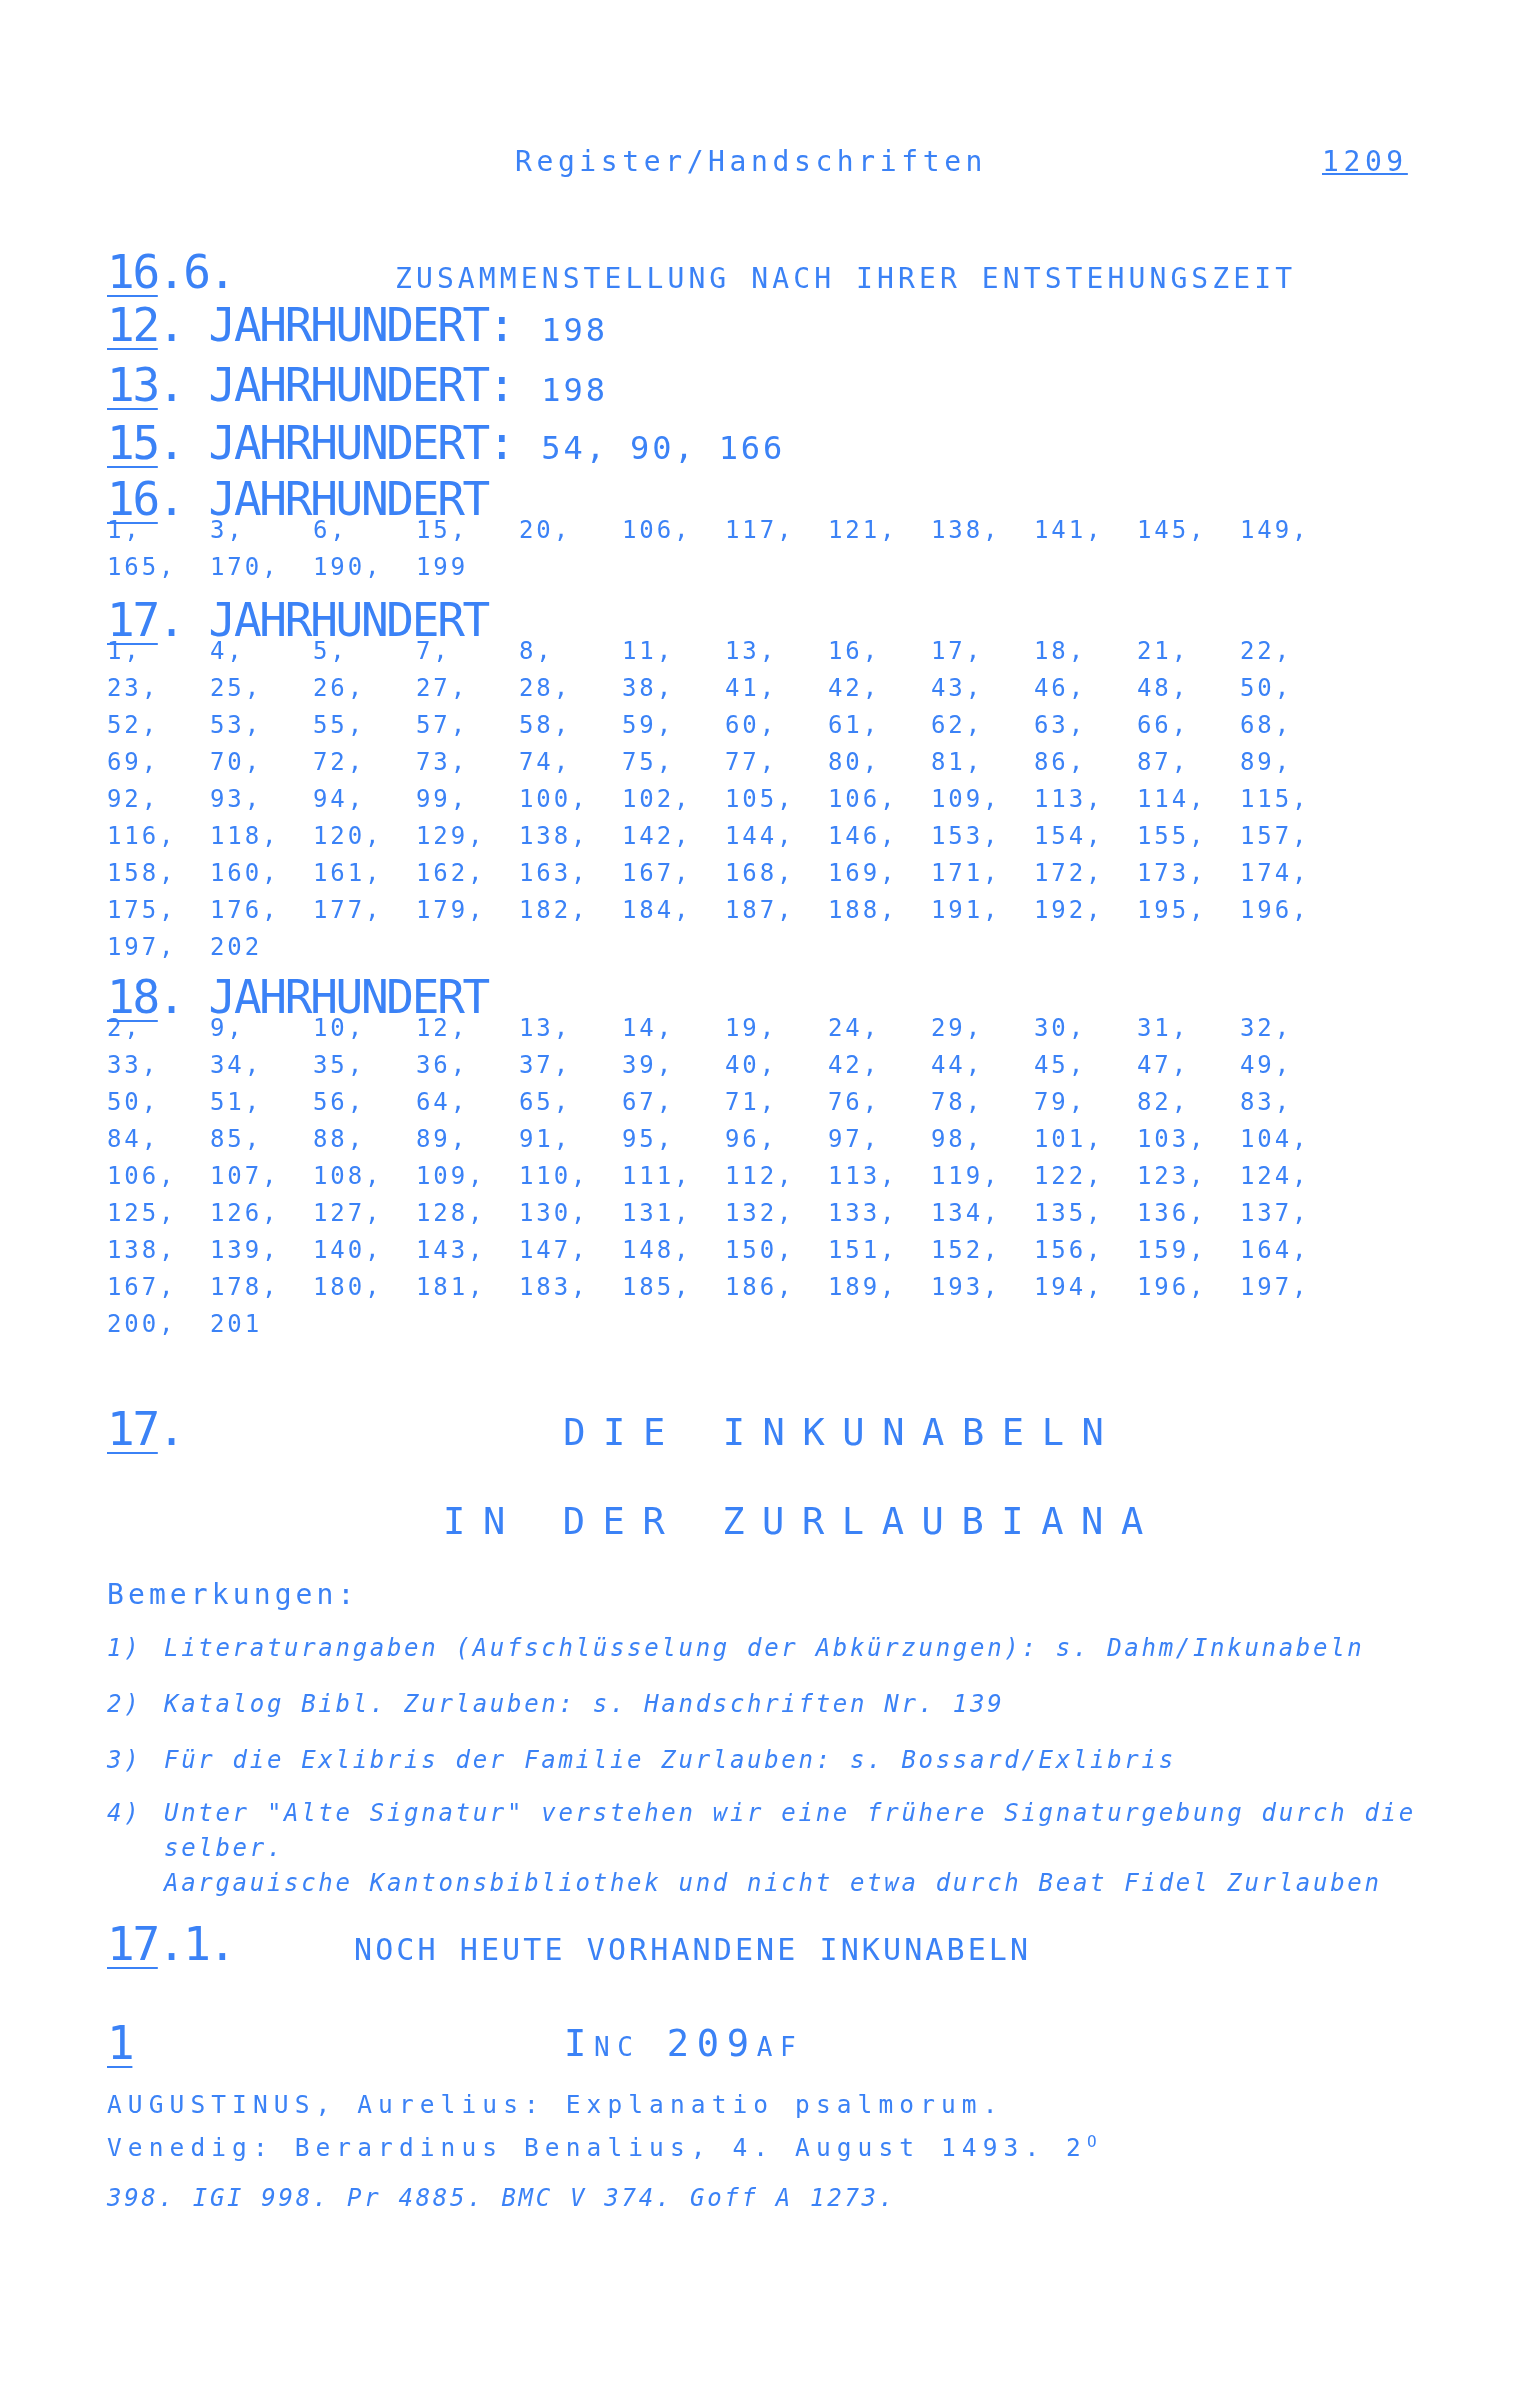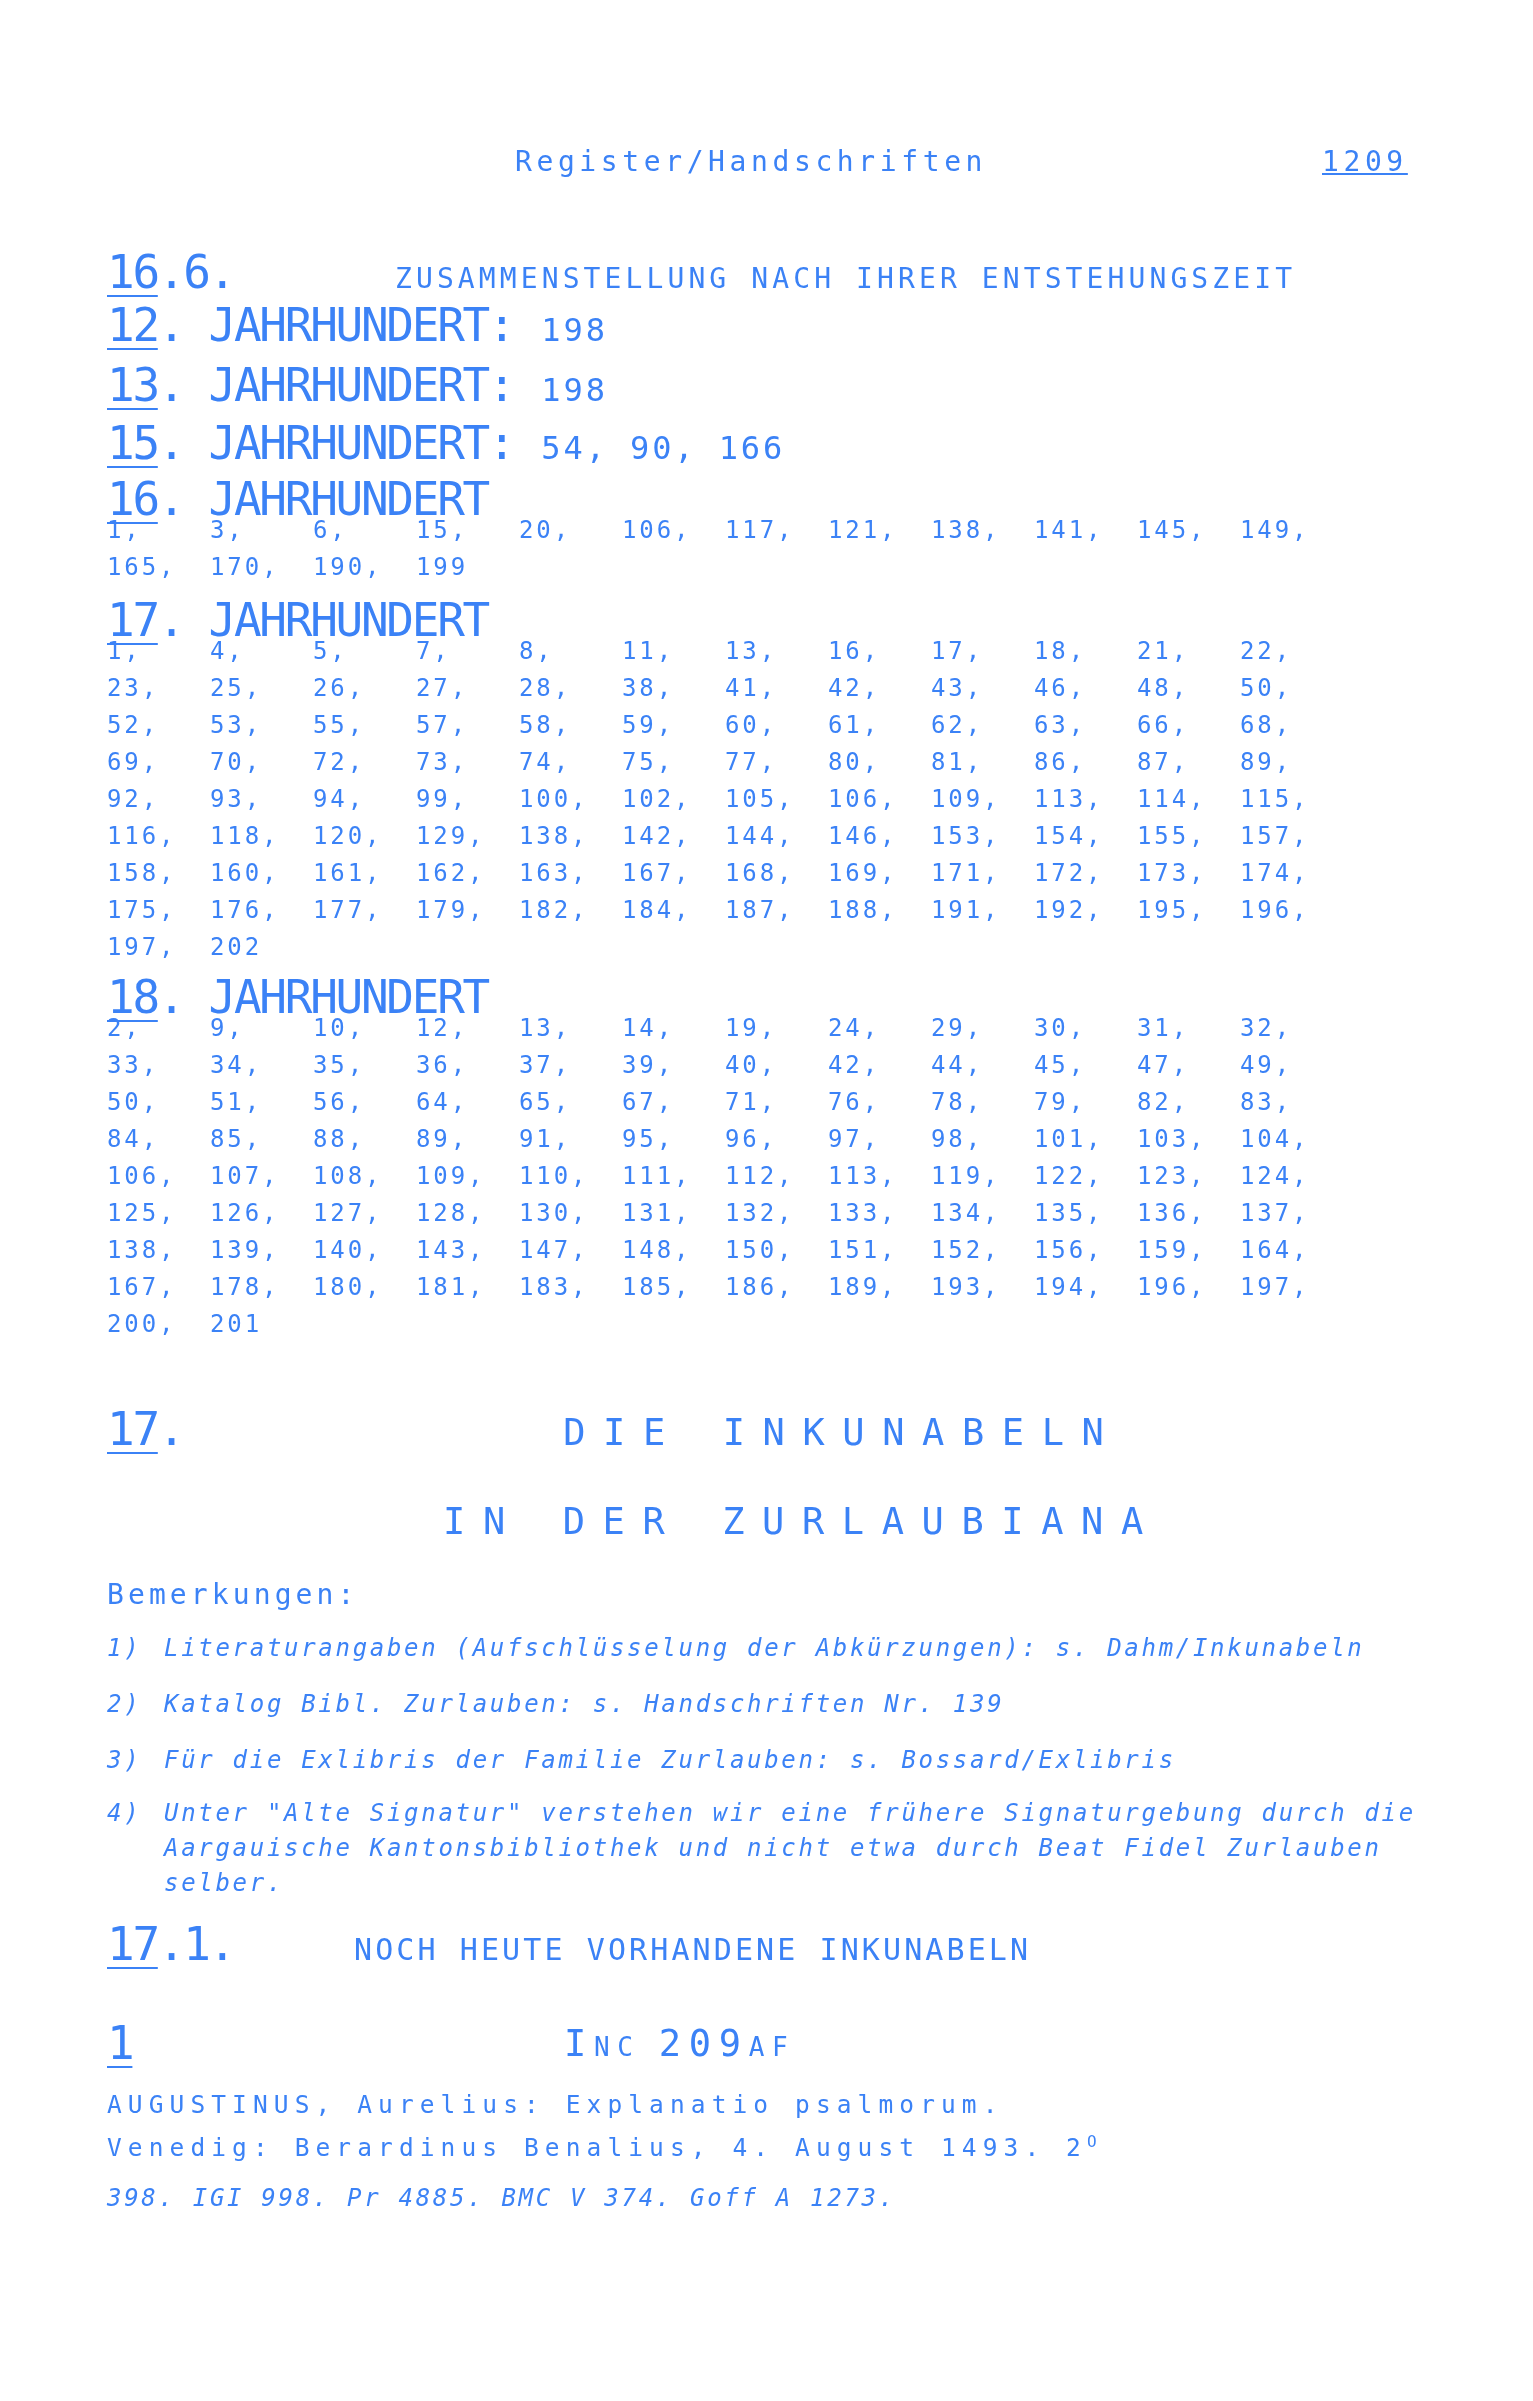--- a/index.html
+++ b/index.html
@@ -39,21 +39,21 @@
   .marker{display:inline-block;width:57px;font-style:italic;}
   .cont{margin-left:57px;}
 
   
   .body-line{font-size:24.5px;letter-spacing:6.1px;line-height:37px;white-space:nowrap;}
   .sup{font-size:16px;vertical-align:super;letter-spacing:0;}
 
   
   .sm-big{font-size:37px;letter-spacing:7.7px;}
   .sm-small{font-size:26px;letter-spacing:7.7px;}
-  .sm-gap{margin-left:18px;}
+  .sm-gap{margin-left:26px;}
 </style>
 </head>
 <body>
 
 <div class="page">
 
   <div class="abs header-line" style="left:515px;top:146px;">Register/Handschriften</div>
   <div class="abs header-line" style="left:1322px;top:146px;text-decoration:underline;">1209</div>
 
   <div class="abs nowrap" style="left:107px;top:255px;">
@@ -118,22 +118,22 @@
     <div><span class="marker">1)</span><span>Literaturangaben (Aufschlüsselung der Abkürzungen): s. Dahm/Inkunabeln</span></div>
   </div>
   <div class="abs note" style="top:1687px;">
     <div><span class="marker">2)</span><span>Katalog Bibl. Zurlauben: s. Handschriften Nr. 139</span></div>
   </div>
   <div class="abs note" style="top:1743px;">
     <div><span class="marker">3)</span><span>Für die Exlibris der Familie Zurlauben: s. Bossard/Exlibris</span></div>
   </div>
   <div class="abs note" style="top:1796px;">
     <div><span class="marker">4)</span><span>Unter "Alte Signatur" verstehen wir eine frühere Signaturgebung durch die</span></div>
+    <div class="cont">selber.</div>
     <div class="cont">Aargauische Kantonsbibliothek und nicht etwa durch Beat Fidel Zurlauben</div>
-    <div class="cont">selber.</div>
   </div>
 
   <div class="abs nowrap" style="left:107px;top:1927px;">
     <span class="h-big"><span class="u">17</span><span>.1.</span></span><span class="h-med2" style="margin-left:120px;">NOCH HEUTE VORHANDENE INKUNABELN</span>
   </div>
 
   <div class="abs h-big" style="left:107px;top:2026px;">
     <span class="u">1</span>
   </div>
   <div class="abs nowrap" style="left:564px;top:2026px;line-height:35px;">

